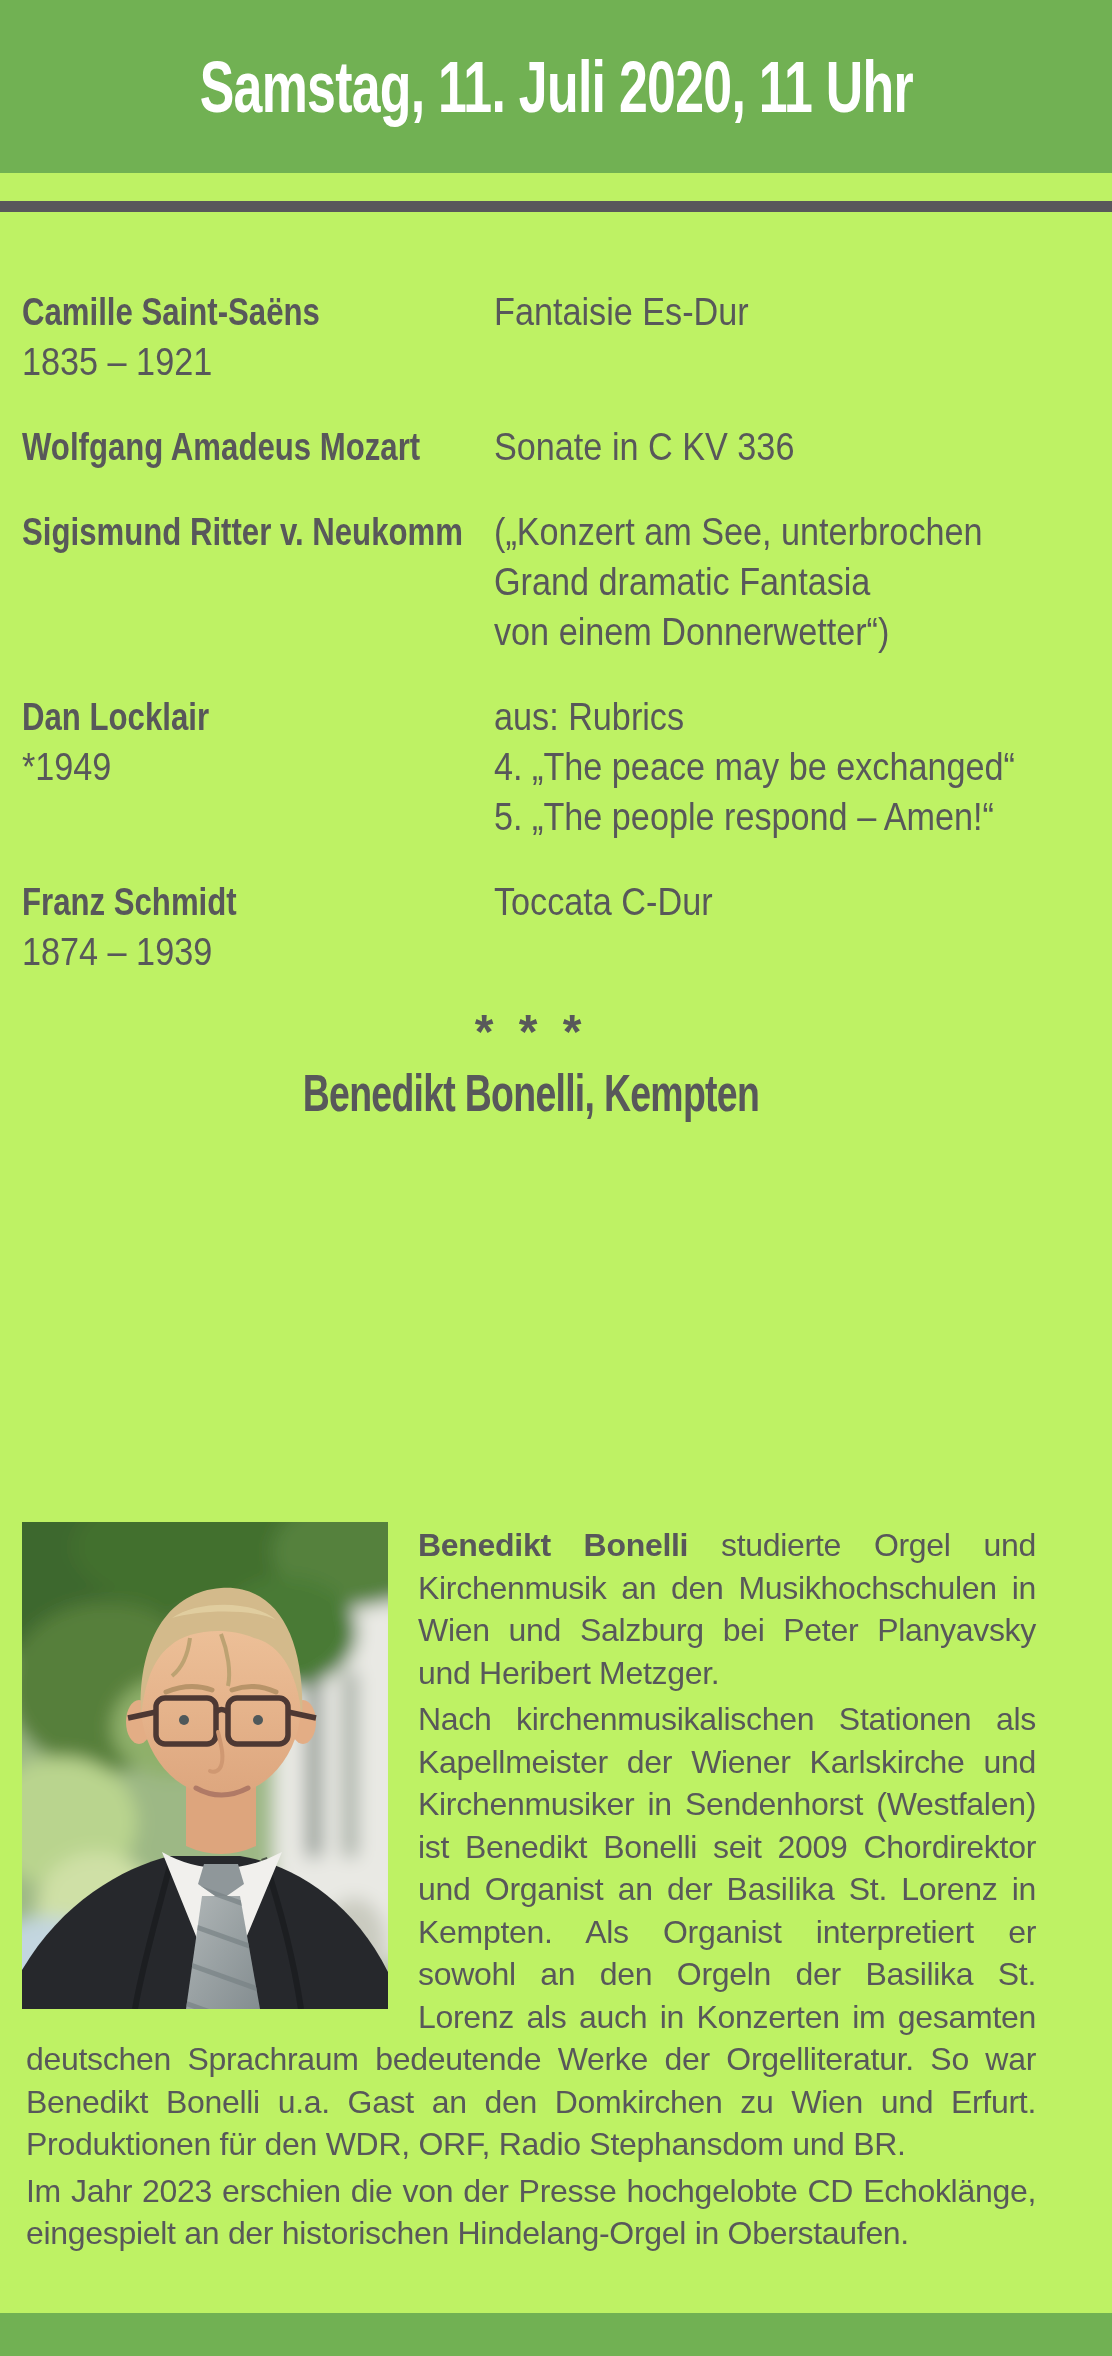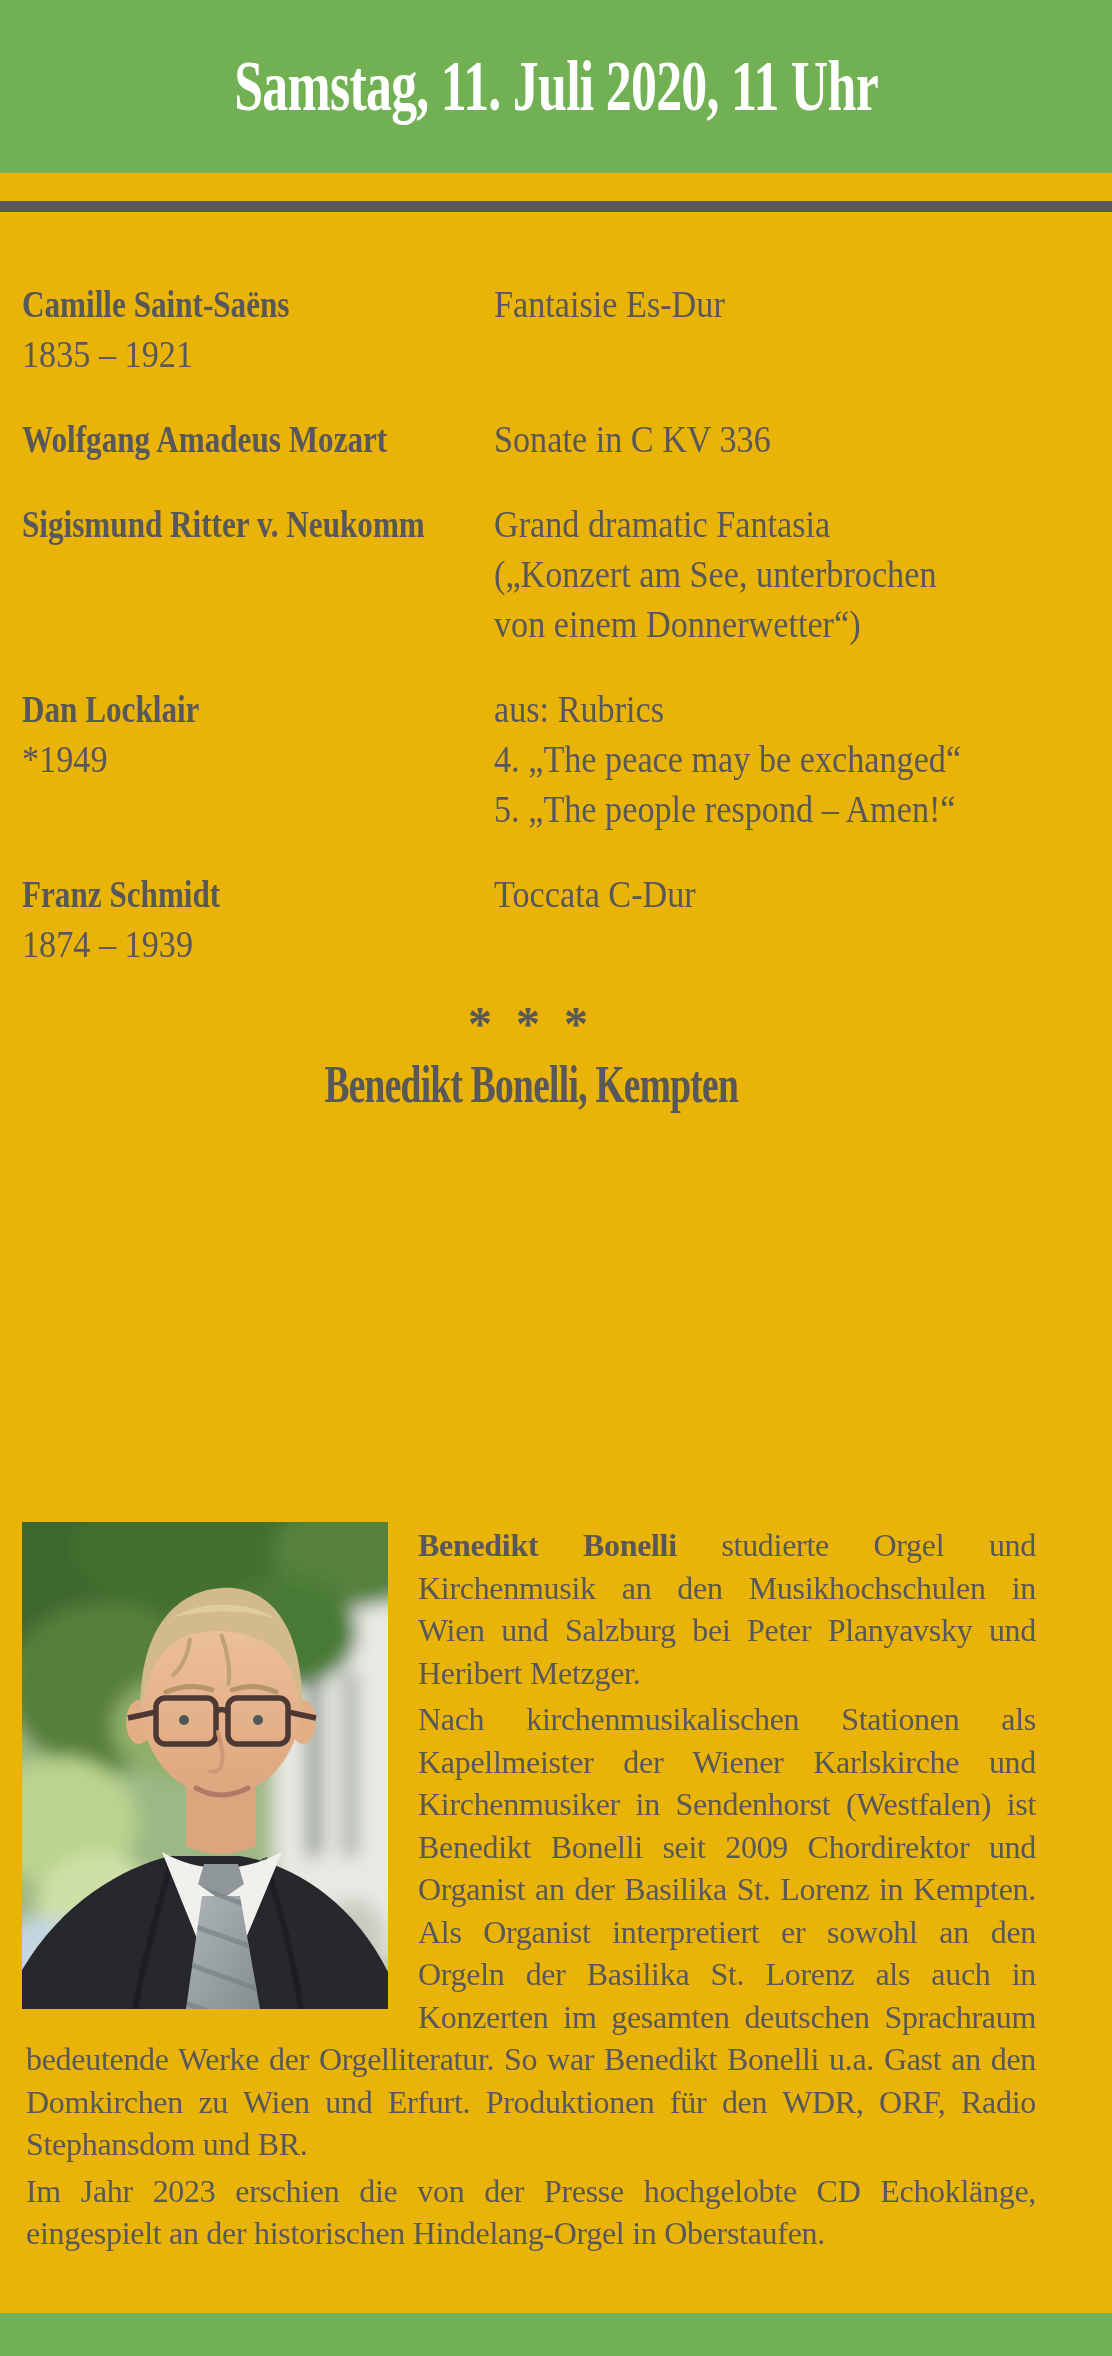--- a/index.html
+++ b/index.html
@@ -5,22 +5,22 @@
   :root{
     --green:#71B153;
     --divider:#59585B;
     --text:#58585A;
     --headertext:#FFFFFF;
   }
   html,body{margin:0;padding:0;background:#fff;}
   .page{
     position:relative;
     width:1112px;height:2356px;
-    background:#eab308;
-    font-family:Liberation Serif, serif;
+    background:#bef264;
+    font-family:Liberation Sans, sans-serif;
     color:var(--text);
     overflow:hidden;
   }
   
   .hd{
     position:absolute;top:0;left:0;width:1112px;height:173px;
     background:var(--green);
     display:flex;align-items:center;justify-content:center;
   }
   .hd-t{
@@ -32,21 +32,21 @@
     transform-origin:50% 50%;
     letter-spacing:-1px;
   }
   
   .rule{
     position:absolute;top:201px;left:0;width:1112px;height:11px;
     background:var(--divider);
   }
   
   .content{
-    position:absolute;top:279px;left:22px;width:1018px;
+    position:absolute;top:287px;left:22px;width:1018px;
     font-size:38px;line-height:50px;
   }
   .row{display:flex;margin-bottom:35px;}
   .cl{width:472px;flex:none;}
   .cr{flex:1;min-width:0;}
   .name{font-weight:bold;}
   .cline{display:inline-block;white-space:nowrap;transform-origin:0 50%;}
   .s82{transform:scaleX(0.82);}
   .s90{transform:scaleX(0.90);}
   .stars{
@@ -114,22 +114,22 @@
       <div class="cr">
         <div><span class="cline s90">Sonate in C KV 336</span></div>
       </div>
     </div>
 
     <div class="row">
       <div class="cl">
         <div class="name"><span class="cline s82">Sigismund Ritter v. Neukomm</span></div>
       </div>
       <div class="cr">
+        <div><span class="cline s90">(„Konzert am See, unterbrochen</span></div>
         <div><span class="cline s90">Grand dramatic Fantasia</span></div>
-        <div><span class="cline s90">(„Konzert am See, unterbrochen</span></div>
         <div><span class="cline s90">von einem Donnerwetter“)</span></div>
       </div>
     </div>
 
     <div class="row">
       <div class="cl">
         <div class="name"><span class="cline s82">Dan Locklair</span></div>
         <div class="dates"><span class="cline s90">*1949</span></div>
       </div>
       <div class="cr">

